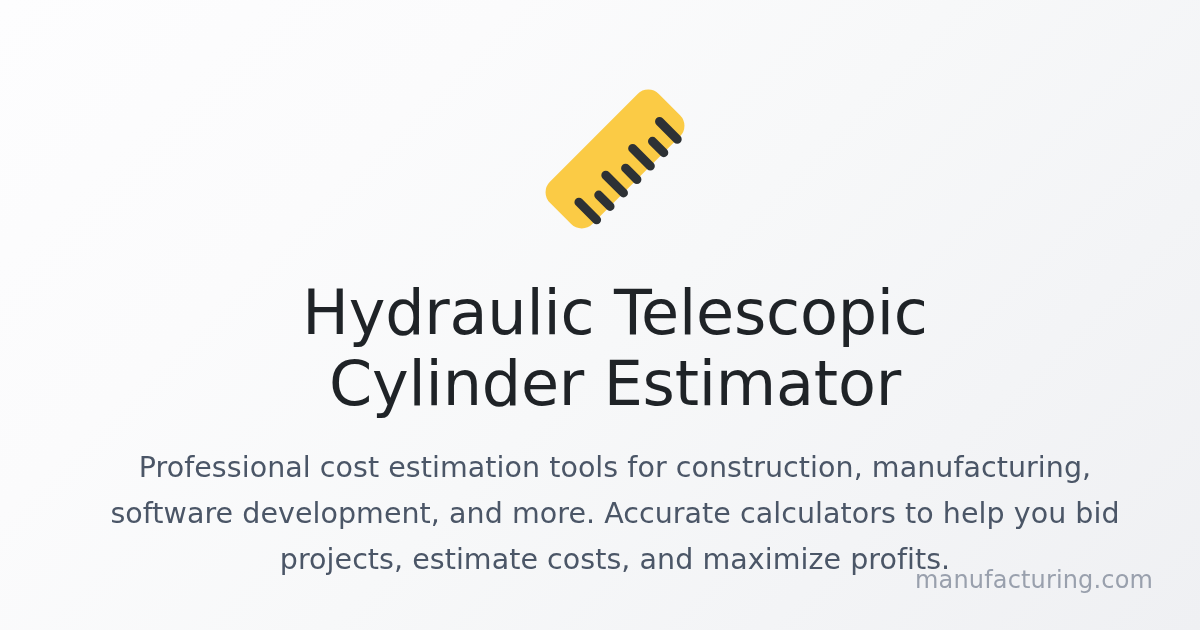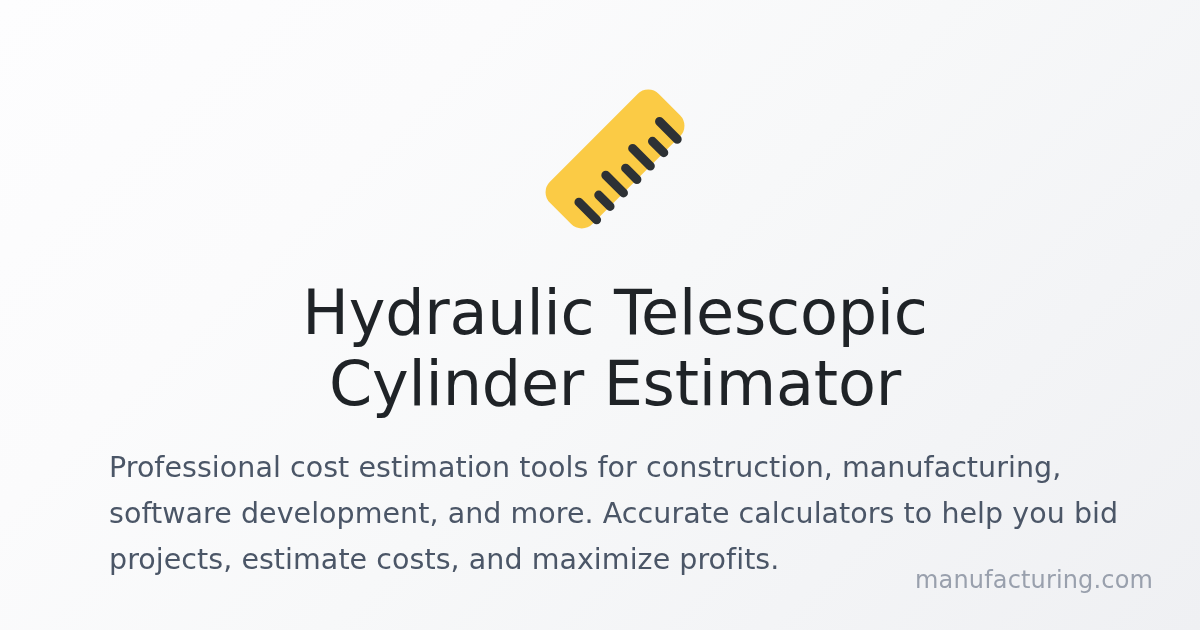--- a/index.html
+++ b/index.html
@@ -55,20 +55,21 @@
     max-width:880px;
     margin-bottom:26px;
   }
 
   
   .subtitle {
     font-size:28.5px;
     line-height:1.60;
     font-weight:400;
     color:#4b5667;
+    text-align:center;
     max-width:1012px;
     letter-spacing:0.05px;
   }
 
   
   .domain {
     position:absolute;
     right:47px;
     bottom:38px;
     font-size:24px;

